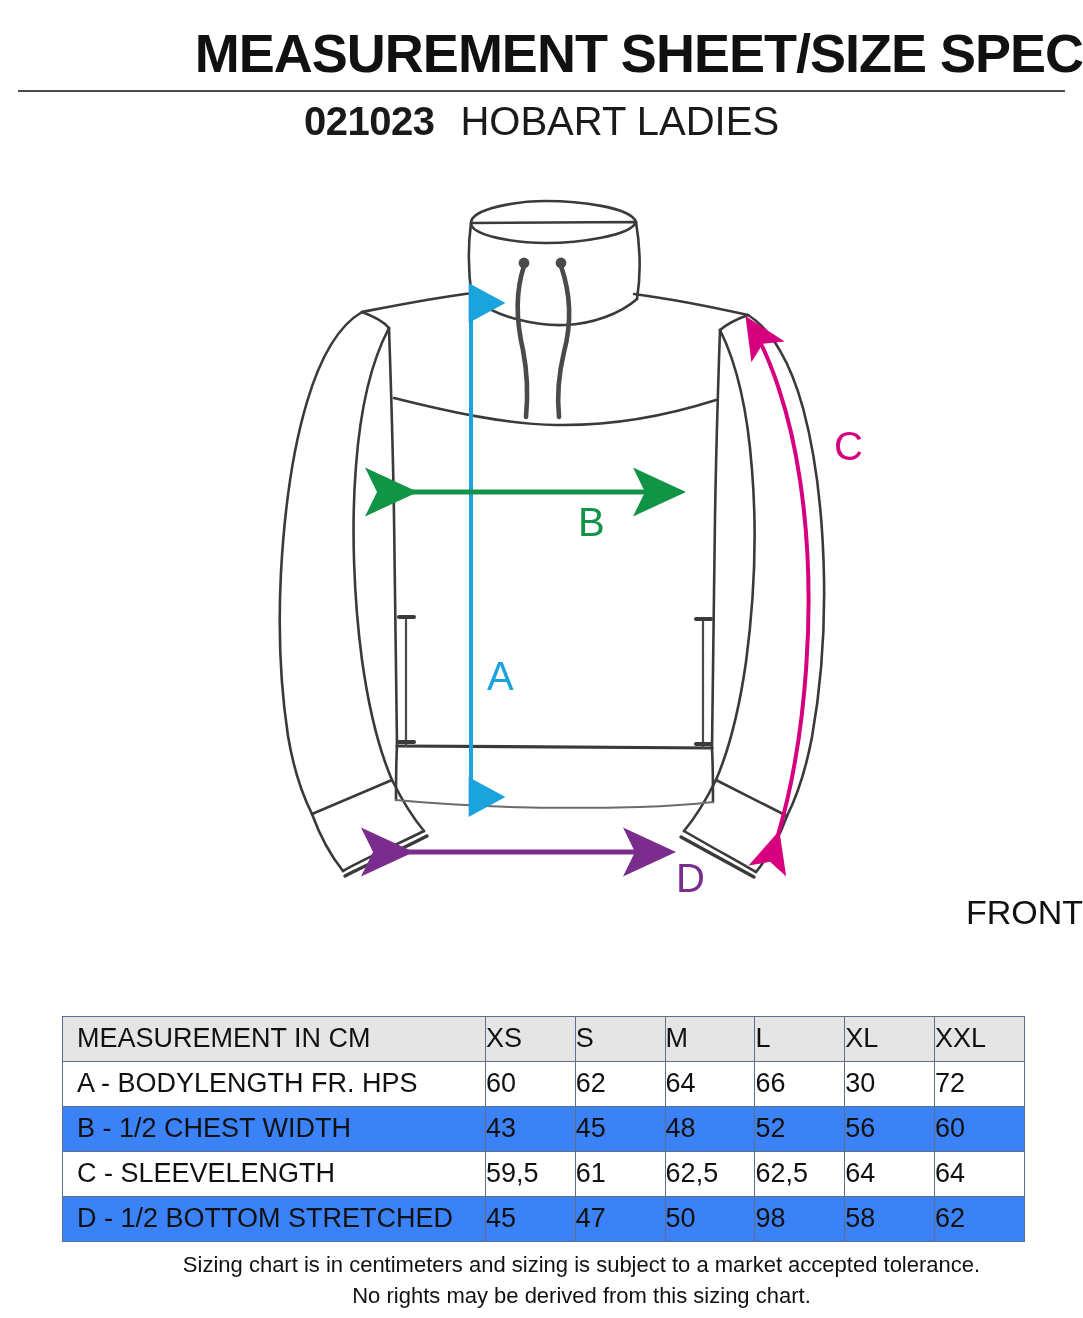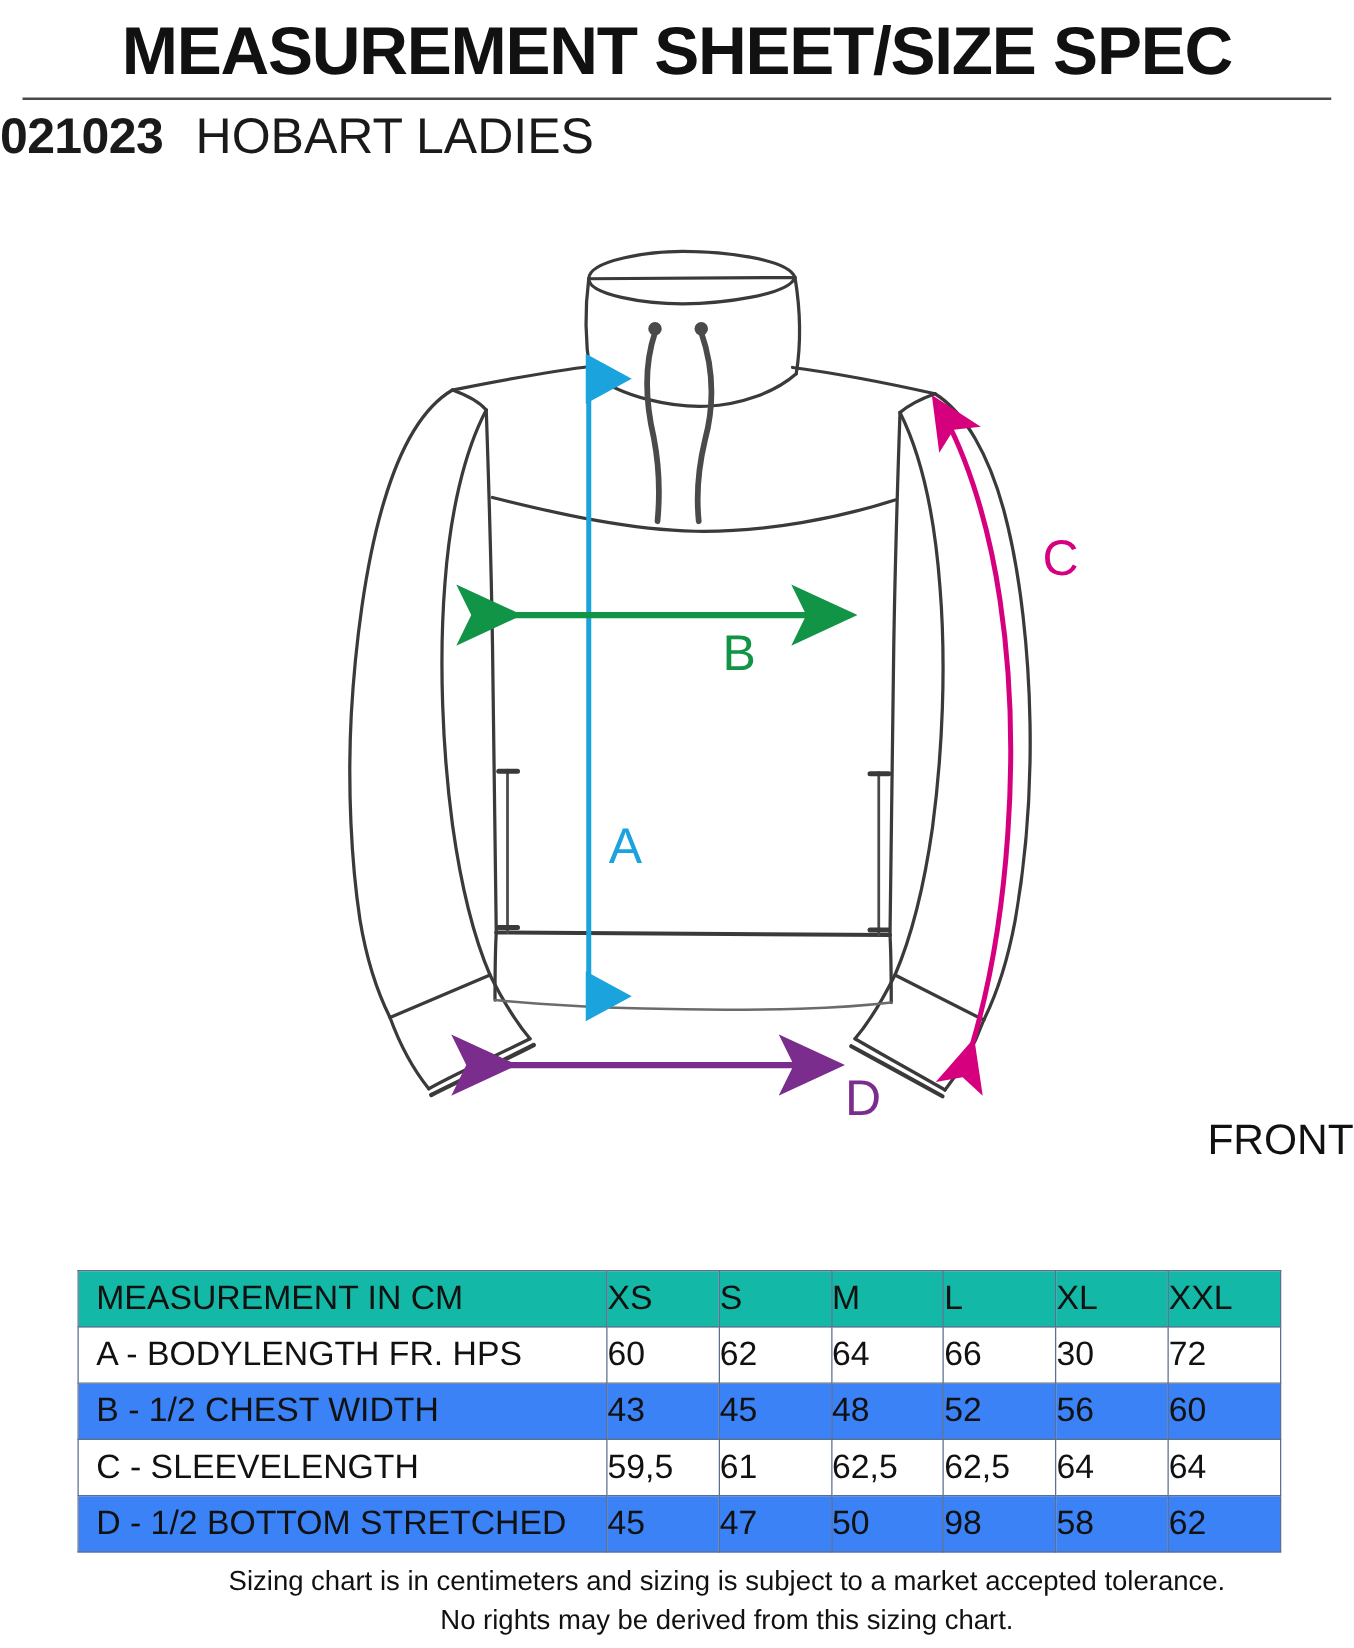--- a/index.html
+++ b/index.html
@@ -16,36 +16,36 @@
     overflow: hidden;
   }
 
   
   #header {
     position: absolute;
     top: 0; left: 0;
     width: 1083px;
   }
   #doc-title {
-    text-align: center;
+    text-align: right;
     font-size: 54px;
     font-weight: bold;
     letter-spacing: -1px;
     line-height: 1.0;
-    padding-top: 14px;
+    padding-top: 26px;
     color: #111111;
     white-space: nowrap;
   }
   #title-rule {
     margin: 10px 18px 0 18px;
     height: 0;
     border-top: 2px solid #4a4a4a;
   }
   #subtitle-row {
-    text-align: left;
+    text-align: center;
     margin-top: 9px;
     font-size: 40px;
     line-height: 1.0;
     white-space: nowrap;
   }
   #subtitle-code {
     font-weight: bold;
     letter-spacing: -0.5px;
   }
   #subtitle-name {
@@ -89,21 +89,21 @@
   }
   table#size-table td, table#size-table th {
     border: 1px solid #5d6f8e;
     font-weight: normal;
     font-size: 27px;
     height: 42px;
     padding: 0 0 2px 0;
     color: #111111;
     line-height: 1.0;
   }
-  .hdr-row td { background: #14b8a6; }
+  .hdr-row td { background: #e5e5e5; }
   .row-odd td  { background: #ffffff; }
   .row-even td { background: #3b82f6; }
   .lbl-cell {
     text-align: left;
     padding-left: 14px !important;
     white-space: nowrap;
   }
   .val-cell { text-align: left; }
   col.c-label { width: 423px; }
   col.c-size  { width: 89.8px; }

